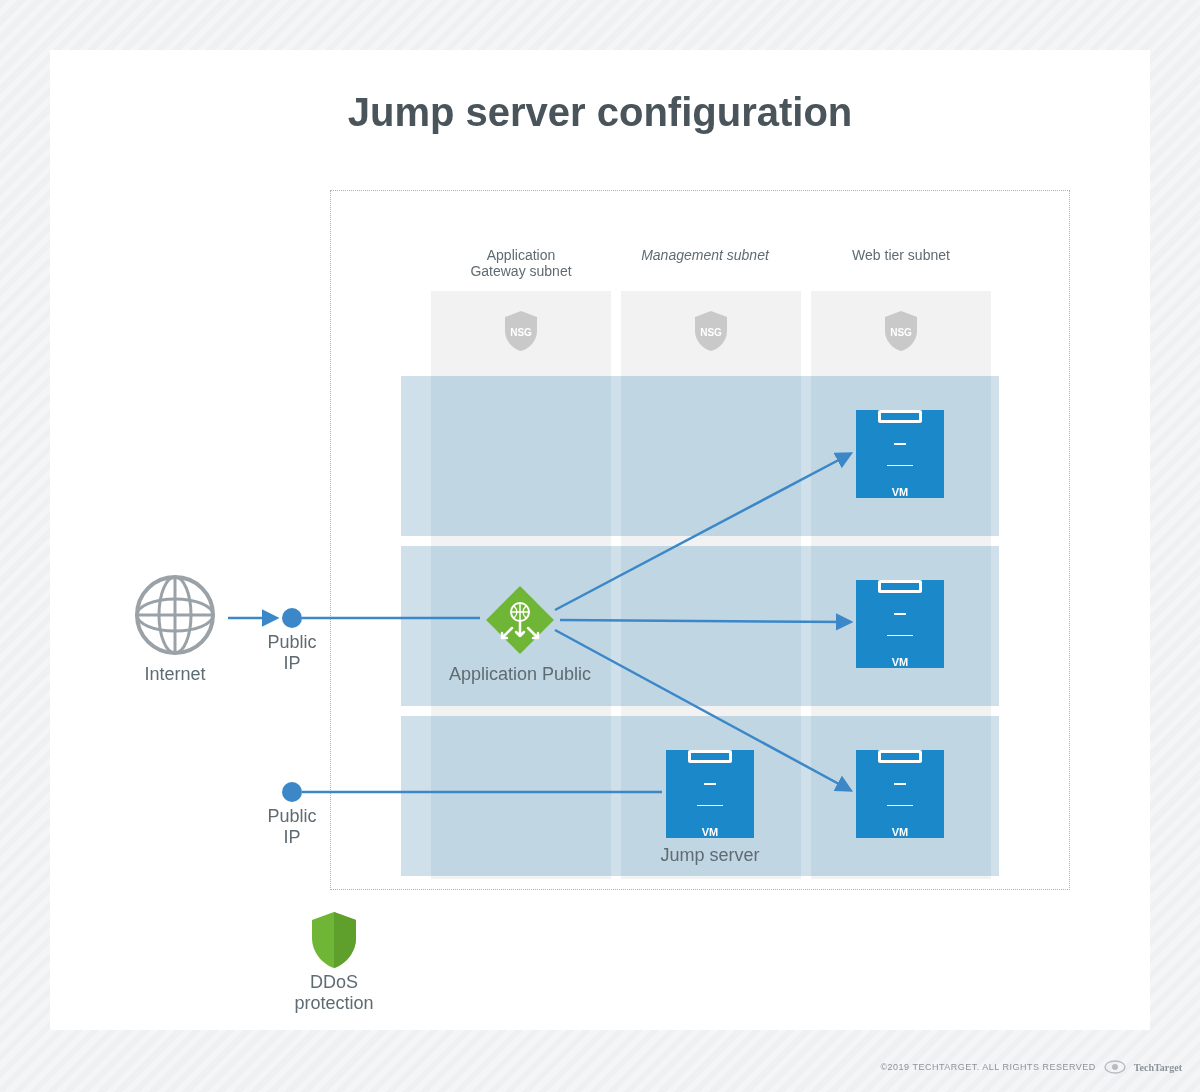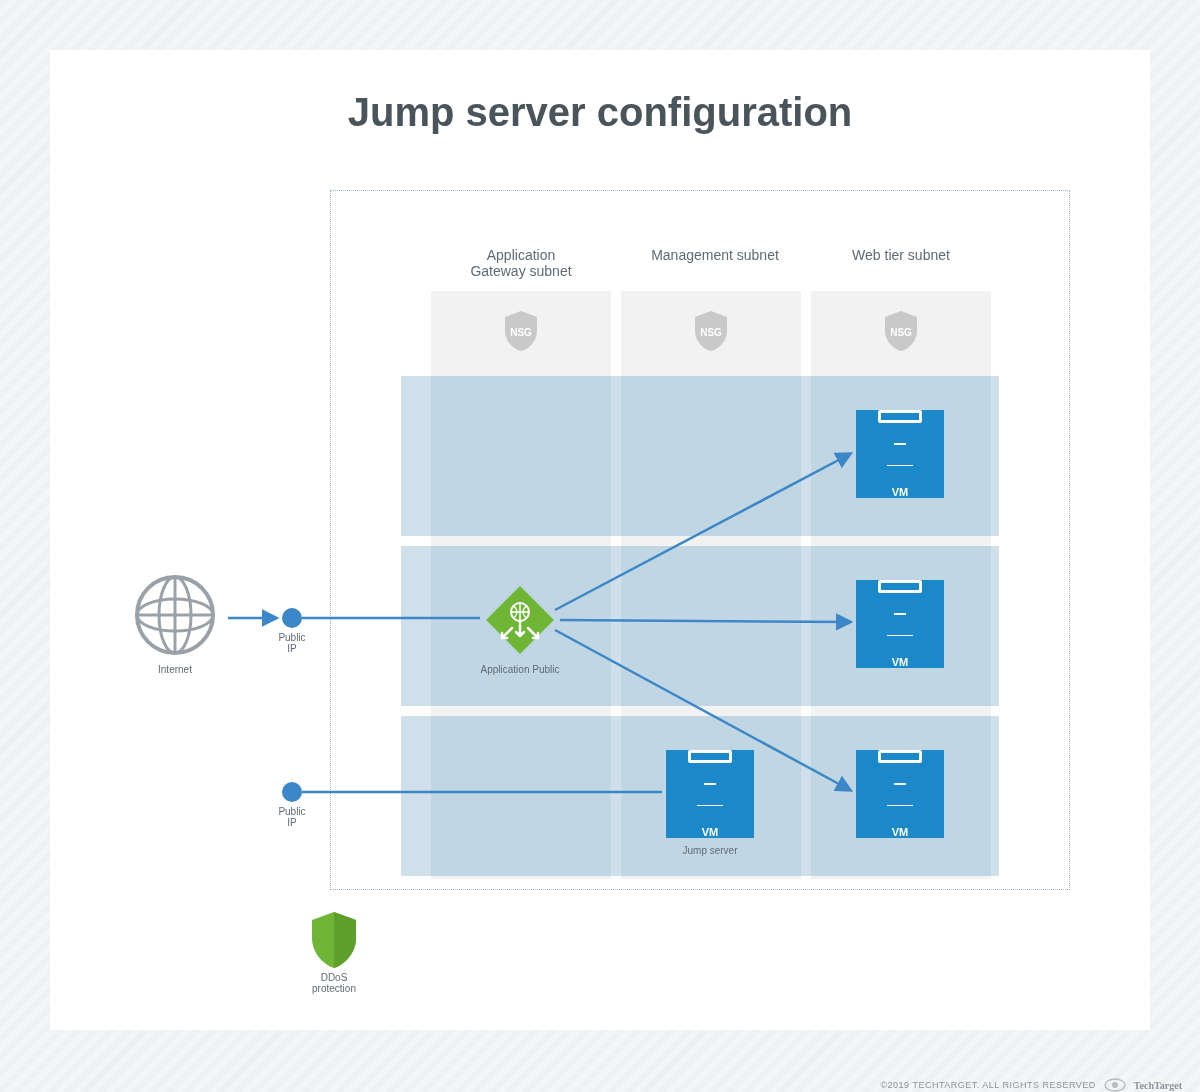--- a/index.html
+++ b/index.html
@@ -23,21 +23,21 @@
     text-align:center; font-size:40px; font-weight:700; color:#4a545b;
   }
   .vnet {
     position:absolute; left:280px; top:140px; width:740px; height:700px;
     border:1px dotted #9fb7c9;
   }
   .vnet-label { position:absolute; top:14px; left:0; right:0; text-align:center; color:#3b87c8; font-weight:700; font-size:18px; }
   .col-labels { position:absolute; top:56px; left:0; right:0; height:40px; }
   .col-label { position:absolute; width:180px; text-align:center; font-size:14px; color:#5f6b72; }
   .col-label.c1 { left:100px; }
-  .col-label.c2 { left:294px; }
+  .col-label.c2 { left:284px;font-style:italic; }
   .col-label.c3 { left:480px; }
 
   .col-bg { position:absolute; top:100px; bottom:10px; width:180px; background:#f2f2f2; }
   .col-bg.c1 { left:100px; }
   .col-bg.c2 { left:290px; }
   .col-bg.c3 { left:480px; }
 
   .nsg { position:absolute; top:118px; width:180px; text-align:center; }
   .nsg.c1 { left:100px; }
   .nsg.c2 { left:290px; }
@@ -55,25 +55,25 @@
   .row-col.r1 { top:185px; }
   .row-col.r2 { top:355px; }
   .row-col.r3 { top:525px; }
 
   .vm-box { position:absolute; width:88px; height:88px; background:#1a88c9; display:flex; flex-direction:column; align-items:center; justify-content:center; gap:20px; }
   .vm-box .vm-txt { color:#fff; font-size:11px; font-weight:700; }
   .vm-screen { width:44px; height:30px; border:3px solid #fff; border-radius:2px; }
   .vm-stand { width:12px; height:6px; background:#fff; }
   .vm-base { width:26px; height:3px; background:#fff; }
 
-  .label-small { font-size:10px; color:#5f6b72; text-align:center; }
+  .label-small { font-size:18px; color:#5f6b72; text-align:center; }
 
   .svg-layer { position:absolute; left:0; top:0; width:1100px; height:980px; pointer-events:none; }
 
-  .footer { position:absolute; right:18px; bottom:0; font-size:9px; letter-spacing:.5px; color:#8b939a; text-transform:uppercase; display:flex; align-items:center; gap:8px; }
+  .footer { position:absolute; right:18px; bottom:18px; font-size:9px; letter-spacing:.5px; color:#8b939a; text-transform:uppercase; display:flex; align-items:center; gap:8px; }
   .tt-logo { font-family: Georgia, serif; font-size:10px; color:#8b939a; text-transform:none; letter-spacing:0; font-weight:600; }
 </style>
 </head>
 <body>
 
 <div class="canvas">
 
   <div class="title">Jump server configuration</div>
 
   <div class="vnet">

